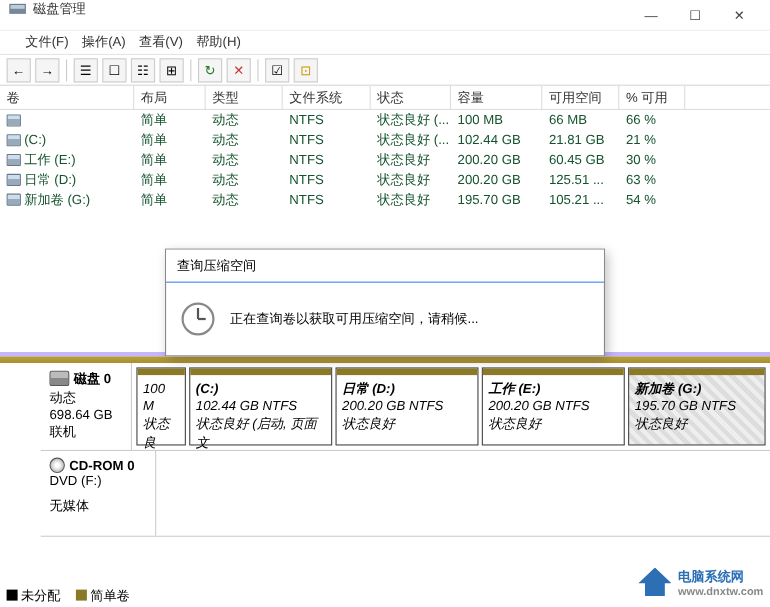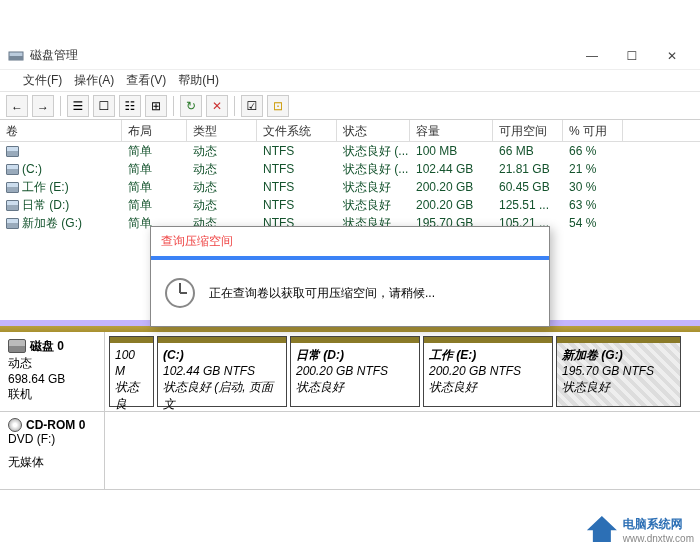--- a/index.html
+++ b/index.html
@@ -1,18 +1,18 @@
 <!DOCTYPE html>
 <html><head>
 <meta charset="utf-8">
 <style>
 * { box-sizing: border-box; margin: 0; padding: 0; font-family: "Microsoft YaHei", "Segoe UI", sans-serif; font-size: 12px; }
 body { width: 700px; height: 552px; background: #fff; position: relative; overflow: hidden; }
 
-.titlebar { height: 28px; display: flex; align-items: center; padding: 0 8px; background: #fff; border-bottom: 1px solid #eee; margin-top: 42px; }
+.titlebar { height: 28px; display: flex; align-items: flex-start; padding: 0 8px; background: #fff; border-bottom: 1px solid #eee; }
 .titlebar .icon { width: 16px; height: 16px; margin-right: 6px; }
 .titlebar .title { flex: 1; color: #333; }
 .winbtns { display: flex; }
 .winbtn { width: 40px; height: 28px; display: flex; align-items: center; justify-content: center; color: #444; }
 
 .menubar { height: 22px; display: flex; align-items: center; padding: 0 17px; border-bottom: 1px solid #e5e5e5; }
 .menubar span { padding: 2px 6px; color: #333; }
 
 .toolbar { height: 28px; display: flex; align-items: center; gap: 4px; padding: 2px 6px; border-bottom: 1px solid #d0d0d0; }
 .tbtn { width: 22px; height: 22px; border: 1px solid #ccc; background: #f5f5f5; display: flex; align-items: center; justify-content: center; }
@@ -28,49 +28,49 @@
 .c-vol { width: 122px; }
 .c-layout { width: 65px; }
 .c-type { width: 70px; }
 .c-fs { width: 80px; }
 .c-status { width: 73px; }
 .c-cap { width: 83px; }
 .c-free { width: 70px; }
 .c-pct { width: 60px; }
 .vol-icon { display: inline-block; width: 13px; height: 11px; background: linear-gradient(#cde 40%, #9ab 40%); border: 1px solid #678; vertical-align: -2px; margin-right: 3px; border-radius: 1px; }
 
-.disk-panel { position: absolute; left: 0; right: 0; bottom: 0; top: 320px; border-top: 6px solid #c4b5fd; }
+.disk-panel { position: absolute; left: 0; right: 0; bottom: 0; top: 320px; border-top: 4px solid #c4b5fd; padding-left: 37px; }
 .disk-header-bar { height: 6px; background: linear-gradient(#b8a040, #a89030); }
 .disk-row { display: flex; border-bottom: 1px solid #ccc; }
 .disk-info { width: 105px; padding: 6px 8px; border-right: 1px solid #ccc; }
 .disk-info .dicon { width: 18px; height: 14px; background: linear-gradient(#bbb 50%, #888 50%); border: 1px solid #555; display: inline-block; vertical-align: -3px; margin-right: 4px; border-radius: 2px; }
 .disk-info .cd { border-radius: 50%; width: 14px; height: 14px; background: radial-gradient(circle, #fff 20%, #ccc 60%, #999); }
 .disk-info b { font-weight: bold; }
 .disk-parts { flex: 1; display: flex; padding: 4px; gap: 3px; font-style: italic; }
 .part { border: 1px solid #444; padding: 4px 5px; position: relative; background: #fff; }
 .part .pbar { height: 6px; background: #8a7a28; position: absolute; left: 0; right: 0; top: 0; }
 .part.unalloc { background: repeating-linear-gradient(45deg, #eee, #eee 4px, #ddd 4px, #ddd 8px); }
 .part .pbody { padding-top: 6px; line-height: 1.35; }
 .part b { font-weight: bold; }
 
 .legend { position: absolute; bottom: 2px; left: 6px; display: flex; gap: 14px; align-items: center; font-size: 11px; }
 .legend .sq { width: 10px; height: 10px; display: inline-block; vertical-align: -1px; margin-right: 3px; }
 .legend .sq.black { background: #000; }
 .legend .sq.olive { background: #8a7a28; }
 
 .dialog { position: absolute; left: 150px; top: 226px; width: 400px; background: #fff; border: 1px solid #888; box-shadow: 3px 3px 10px rgba(0,0,0,0.25); }
-.dialog .dtitle { padding: 6px 10px; border-bottom: 4px solid #3b82f6; color: #ef4444; background: #fff; }
+.dialog .dtitle { padding: 6px 10px; border-bottom: 1px solid #3b82f6; color: #000000; background: #fff; }
 .dialog .dbody { padding: 18px 14px; display: flex; align-items: center; gap: 14px; }
 .clock { width: 30px; height: 30px; border: 2px solid #888; border-radius: 50%; position: relative; }
 .clock:before { content: ""; position: absolute; left: 50%; top: 50%; width: 2px; height: 10px; background: #555; transform-origin: bottom; transform: translate(-50%, -100%) rotate(0deg); }
 .clock:after { content: ""; position: absolute; left: 50%; top: 50%; width: 2px; height: 7px; background: #555; transform-origin: bottom; transform: translate(-50%, -100%) rotate(90deg); }
 
 .watermark { position: absolute; right: 6px; bottom: 8px; display: flex; align-items: flex-start; gap: 6px; color: #2c6fb5; font-size: 20px; font-weight: bold; }
 .watermark .logo { width: 30px; height: 26px; background: #2c6fb5; clip-path: polygon(50% 0, 100% 55%, 80% 55%, 80% 100%, 20% 100%, 20% 55%, 0 55%); position: relative; }
-.watermark .sub { font-size: 10px; color: #888; display: block; font-weight: normal; }
+.watermark .sub { font-size: 10px; color: #888; display: block; font-weight: bold; }
 </style>
 </head>
 <body>
 
 <div class="titlebar">
   <span class="icon">
     <svg width="16" height="16">
         <rect x="1" y="4" width="14" height="8" fill="#bcd" stroke="#678"></rect>
         <rect x="1" y="8" width="14" height="4" fill="#789"></rect>
       </svg>
@@ -208,20 +208,24 @@
   </div>
   <div class="disk-row" style="height:78px">
     <div class="disk-info">
       <div><span class="dicon cd"></span><b>CD-ROM 0</b></div>
       <div>DVD (F:)</div>
       <div style="height:8px"></div>
       <div>无媒体</div>
     </div>
     <div class="disk-parts"></div>
   </div>
+  <div class="legend">
+    <span><span class="sq black"></span><span>未分配</span></span>
+    <span><span class="sq olive"></span><span>简单卷</span></span>
+  </div>
 </div>
 
 <div class="dialog">
   <div class="dtitle">查询压缩空间</div>
   <div class="dbody">
     <div class="clock"></div>
     <div>正在查询卷以获取可用压缩空间，请稍候...</div>
   </div>
 </div>
 

